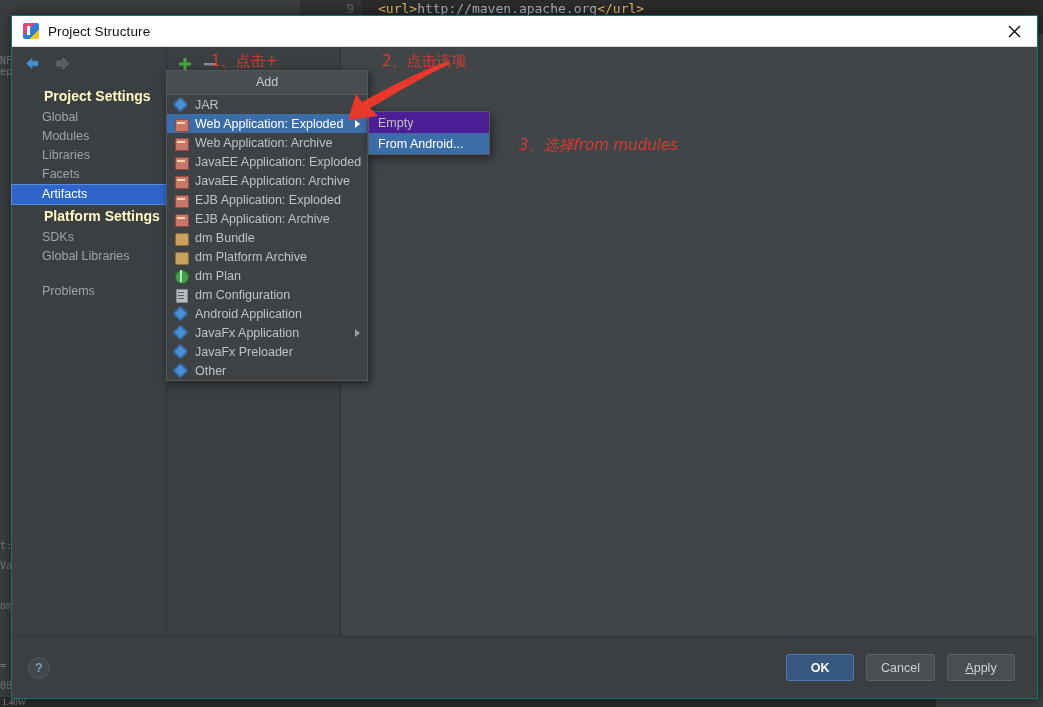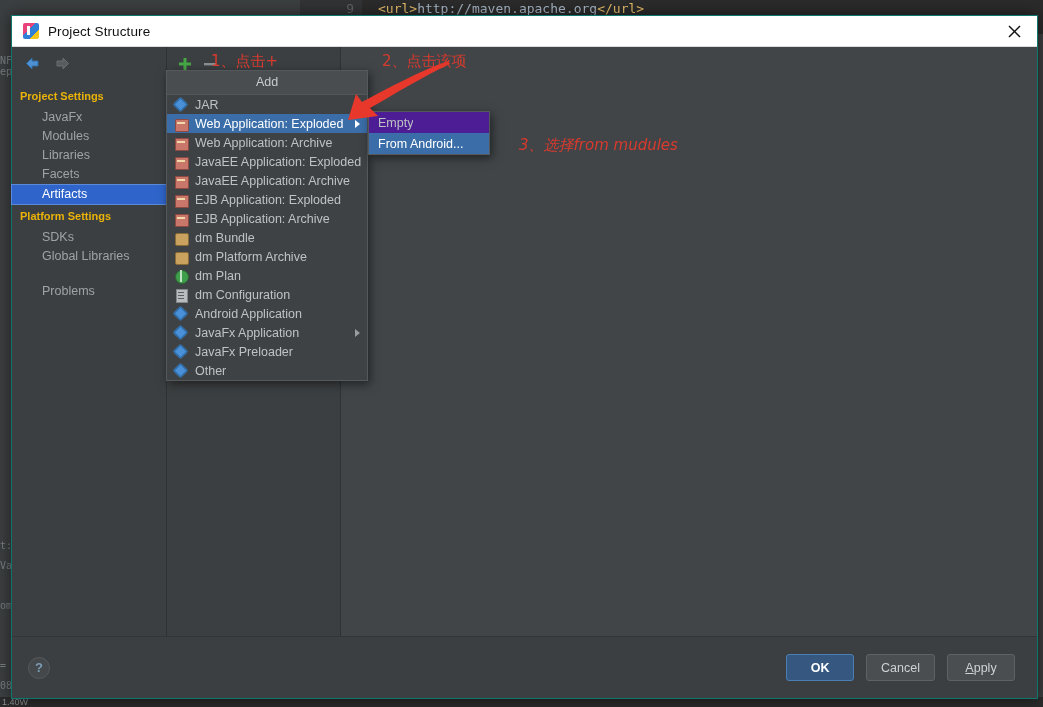--- a/index.html
+++ b/index.html
@@ -29,23 +29,23 @@
   .tok-dim { color: #4e5254; }
 
   #bg-left-strip {
     position: absolute; left: 0; top: 0; width: 11px; height: 707px;
     background: #3c3f41;
     font-family: "DejaVu Sans Mono", monospace; font-size: 10px;
     color: #7a7f82;
   }
   #bg-left-strip span { position: absolute; left: 0; white-space: nowrap; }
   #bg-bottom-strip {
-    position: absolute; left: 0; bottom: 0; width: 1043px; height: 10px;
+    position: absolute; left: 0; bottom: 0; width: 936px; height: 10px;
     background: #2b2b2b;
-    font-family: Liberation Sans, sans-serif; font-size: 9px; color: #8a8f92;
+    font-family: Liberation Serif, serif; font-size: 9px; color: #8a8f92;
   }
 
   
   #dialog {
     position: absolute; left: 11px; top: 15px;
     width: 1027px; height: 684px;
     background: #3c3f41;
     border: 1px solid #0f766e;
     box-shadow: 0 0 14px rgba(0,0,0,.55);
   }
@@ -77,22 +77,22 @@
 
   
   #nav {
     position: absolute; left: 0; top: 0; width: 155px; bottom: 0;
     background: #3c3f41; border-right: 1px solid #2f3133;
   }
   #nav-toolbar { height: 33px; display: flex; align-items: center; padding-left: 12px; gap: 13px; }
   .nav-arrow { width: 17px; height: 17px; }
   #nav-list { padding-top: 5px; }
   .nav-group {
-    font-size: 11px; color: #eab308; font-weight: bold;
-    padding: 2px 0 2px 8px; line-height: 19px;
+    font-size: 14px; color: #fef9c3; font-weight: bold;
+    padding: 2px 0 2px 32px; line-height: 19px;
   }
   .nav-item {
     font-size: 12.5px; color: #a0a3a5;
     padding: 1px 0 1px 30px; line-height: 17px;
     cursor: default;
   }
   .nav-item.sel {
     background: #2f65ca; color: #ffffff;
     border: 1px solid #5b8bd8;
     margin-left: -1px;
@@ -267,21 +267,21 @@
       <div id="nav-toolbar">
         <svg class="nav-arrow" viewBox="0 0 17 17">
           <path d="M8 3 L2.5 8.5 L8 14 L8 11 L14 11 L14 6 L8 6 Z" fill="#4e90d2" stroke="#2f6ea8" stroke-width="1"></path>
         </svg>
         <svg class="nav-arrow" viewBox="0 0 17 17">
           <path d="M9 3 L14.5 8.5 L9 14 L9 11 L3 11 L3 6 L9 6 Z" fill="#585c5e" stroke="#6a6e70" stroke-width="1"></path>
         </svg>
       </div>
       <div id="nav-list">
         <div class="nav-group">Project Settings</div>
-        <div class="nav-item">JavaFx</div>
+        <div class="nav-item">Global</div>
         <div class="nav-item">Modules</div>
         <div class="nav-item">Libraries</div>
         <div class="nav-item">Facets</div>
         <div class="nav-item sel">Artifacts</div>
         <div class="nav-group">Platform Settings</div>
         <div class="nav-item">SDKs</div>
         <div class="nav-item">Global Libraries</div>
         <div class="nav-spacer"></div>
         <div class="nav-item">Problems</div>
       </div>

